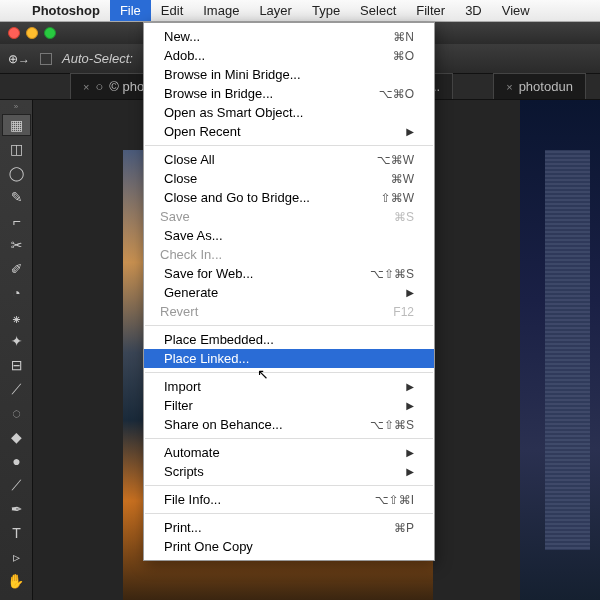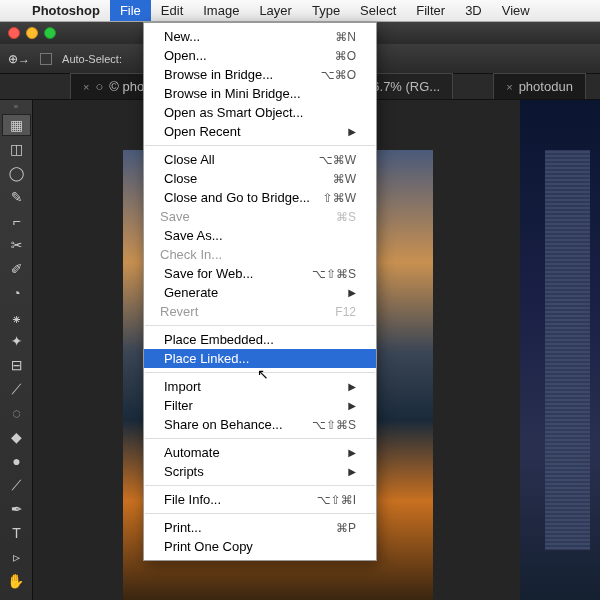--- a/index.html
+++ b/index.html
@@ -11,36 +11,36 @@
 .menubar-item.active{background:#2a6cd6;color:#fff;}
 .window-chrome{height:22px;background:linear-gradient(#3f3f3f,#2b2b2b);display:flex;align-items:center;padding-left:8px;gap:6px;position:relative;}
 .traffic-btn{width:12px;height:12px;border-radius:50%;}
 .tb-red{background:#ff5f57;border:1px solid #d04030;}
 .tb-yel{background:#ffbd2e;border:1px solid #d09020;}
 .tb-grn{background:#28c940;border:1px solid #209030;}
 .win-title{position:absolute;left:0;right:0;text-align:center;color:#ddd;font-size:12px;}
 .options-bar{height:30px;background:linear-gradient(#3c3c3c,#2a2a2a);display:flex;align-items:center;padding:0 8px;gap:10px;border-bottom:1px solid #111;}
 .move-icon{color:#ddd;font-size:12px;}
 .checkbox{width:12px;height:12px;border:1px solid #777;background:#333;}
-.opt-label{color:#ccc;font-size:11px;}
+.opt-label{color:#ccc;font-size:13px;font-style:italic;}
 .tabbar{height:26px;background:#2a2a2a;display:flex;align-items:flex-end;padding-left:70px;gap:0;border-bottom:1px solid #111;}
 .tab{background:#1a1a1a;color:#bbb;padding:5px 12px;font-size:11px;border:1px solid #444;border-bottom:none;display:flex;align-items:center;gap:6px;}
 .tab.active{background:#222;}
 .tab-close{font-size:11px;color:#888;}
 .tab .dot{color:#aaa;}
 .workspace{position:relative;height:500px;background:#252525;display:flex;}
 .toolpanel{width:33px;background:linear-gradient(#3a3a3a,#2d2d2d);border-right:1px solid #111;padding-top:2px;}
 .toolpanel .toggle{height:10px;text-align:center;color:#888;font-size:8px;}
 .tool{width:29px;height:22px;margin:2px;display:flex;align-items:center;justify-content:center;color:#ccc;font-size:14px;}
 .tool.sel{background:#555;border:1px solid #222;}
 .canvas-area{flex:1;position:relative;background:#252525;overflow:hidden;}
 .canvas-img{position:absolute;left:90px;top:50px;width:310px;height:450px;background:linear-gradient(180deg,#4a5a7a 0%,#c89050 25%,#3a4555 45%,#1a2a3a 60%,#c87020 78%,#3a2510 100%);}
 .canvas-img2{position:absolute;right:0;top:0;width:80px;height:500px;background:linear-gradient(180deg,#0a1530 0%,#1a2045 40%,#2a3050 70%,#152030 100%);}
 .building{position:absolute;right:10px;top:50px;width:45px;height:400px;background:repeating-linear-gradient(0deg,#2a3555 0px,#4a5575 2px,#2a3555 4px),repeating-linear-gradient(90deg,#2a3555 0px,#ddaa55 1px,#2a3555 3px);opacity:0.9;}
-.dropdown{position:absolute;left:143px;top:22px;width:234px;background:#fff;border:1px solid #999;box-shadow:2px 4px 14px rgba(0,0,0,0.4);z-index:100;padding:4px 0;}
+.dropdown{position:absolute;left:143px;top:22px;width:292px;background:#fff;border:1px solid #999;box-shadow:2px 4px 14px rgba(0,0,0,0.4);z-index:100;padding:4px 0;}
 .menu-item{padding:2px 20px 2px 20px;display:flex;justify-content:space-between;align-items:center;color:#000;height:19px;}
 .menu-item.disabled{color:#999;padding-left:16px;}
 .menu-item.highlighted{background:#2a6cd6;color:#fff;}
 .menu-sep{height:1px;background:#ddd;margin:4px 1px;}
 .shortcut{color:#555;font-size:12px;letter-spacing:0;}
 .menu-item.disabled .shortcut{color:#bbb;}
 .submenu-arrow{color:#333;font-size:10px;}
 .cursor{position:absolute;left:257px;top:366px;z-index:200;font-size:14px;color:#000;pointer-events:none;}
 </style>
 </head>
@@ -121,29 +121,29 @@
       </div>
   </div>
 </div>
 
 <div class="dropdown" id="filemenu">
     <div class="menu-item">
       <span>New...</span>
       <span class="shortcut">⌘N</span>
     </div>
     <div class="menu-item">
-      <span>Open...</span>
+      <span>Adob...</span>
       <span class="shortcut">⌘O</span>
+    </div>
+    <div class="menu-item">
+      <span>Browse in Mini Bridge...</span>
     </div>
     <div class="menu-item">
       <span>Browse in Bridge...</span>
       <span class="shortcut">⌥⌘O</span>
-    </div>
-    <div class="menu-item">
-      <span>Browse in Mini Bridge...</span>
     </div>
     <div class="menu-item">
       <span>Open as Smart Object...</span>
     </div>
     <div class="menu-item">
       <span>Open Recent</span>
       <span class="submenu-arrow">▶</span>
     </div>
     <div class="menu-sep"></div>
     <div class="menu-item">

